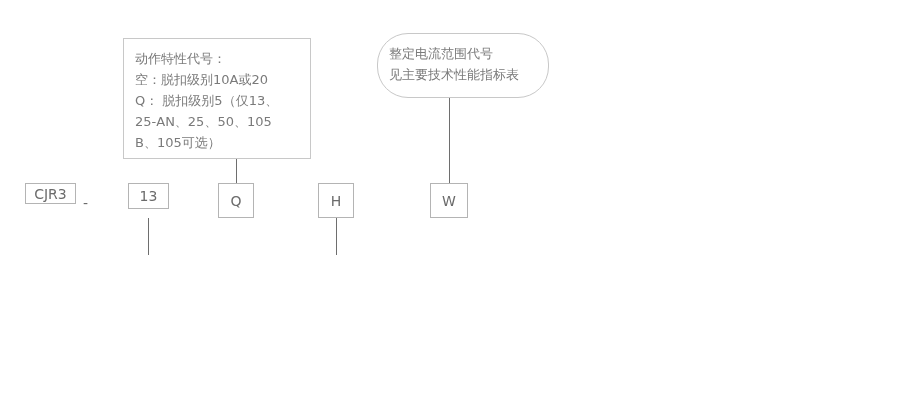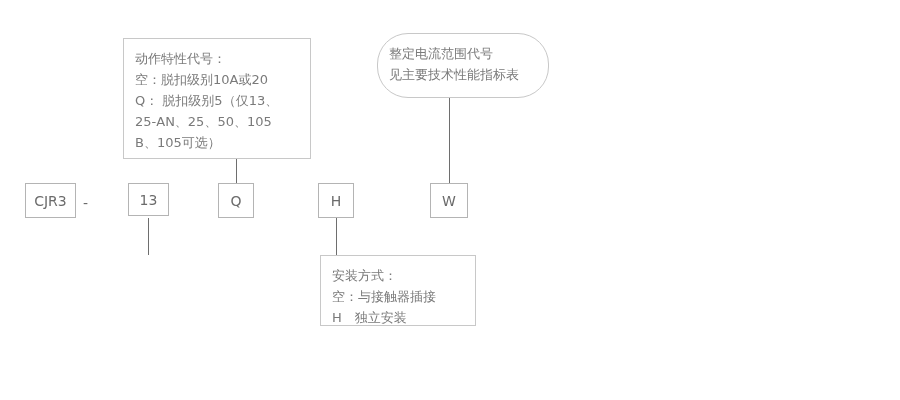--- a/index.html
+++ b/index.html
@@ -58,22 +58,22 @@
     font-size: 14px;
     line-height: 1;
   }
 
   
   #note-action      { left:123px; top:38px;  width:188px; height:121px; }
   #note-current-rng { left:377px; top:33px;  width:172px; height:65px;border-radius:31px;  }
   #note-spec        { left:82px;  top:255px; width:151px; height:103px; }
   #note-mount       { left:320px; top:255px; width:156px; height:71px;  }
 
-  #token-series { left:25px;  top:183px; width:51px; height:35px; }
-  #token-spec   { left:128px; top:183px; width:41px; height:33px; }
+  #token-series { left:25px;  top:183px; width:51px; height:21px; }
+  #token-spec   { left:128px; top:183px; width:41px; height:26px; }
   #token-action { left:218px; top:183px; width:36px; height:35px; }
   #token-mount  { left:318px; top:183px; width:36px; height:35px; }
   #token-range  { left:430px; top:183px; width:38px; height:35px; }
 
   #dash-sep { left:83px; top:196px; }
 
   
   #conn-action-down { left:236px; top:159px; height:24px; }
   #conn-range-down  { left:449px; top:98px;  height:85px; }
   #conn-spec-up     { left:148px; top:218px; height:37px; }
@@ -92,23 +92,20 @@
   <div class="note" id="note-action">动作特性代号：
 空：脱扣级别10A或20
 Q： 脱扣级别5（仅13、
 25-AN、25、50、105
 B、105可选）</div>
 
   <div class="note" id="note-current-rng">整定电流范围代号
 见主要技术性能指标表</div>
 
 
-  <div class="note" id="note-mount">安装方式：
-空：与接触器插接
-H　独立安装</div>
 
   <div class="token" id="token-series">CJR3</div>
 
   <div class="dash" id="dash-sep">-</div>
 
   <div class="token" id="token-spec">13</div>
 
   <div class="token" id="token-action">Q</div>
 
   <div class="token" id="token-mount">H</div>

